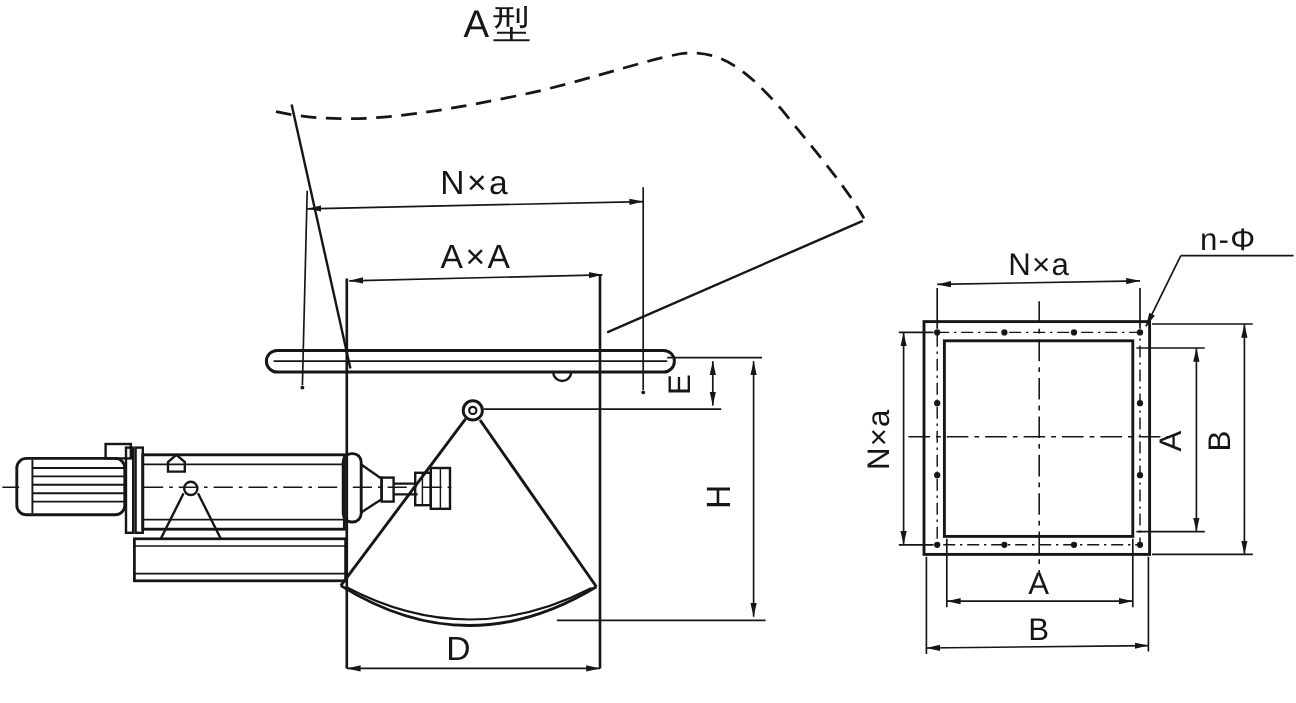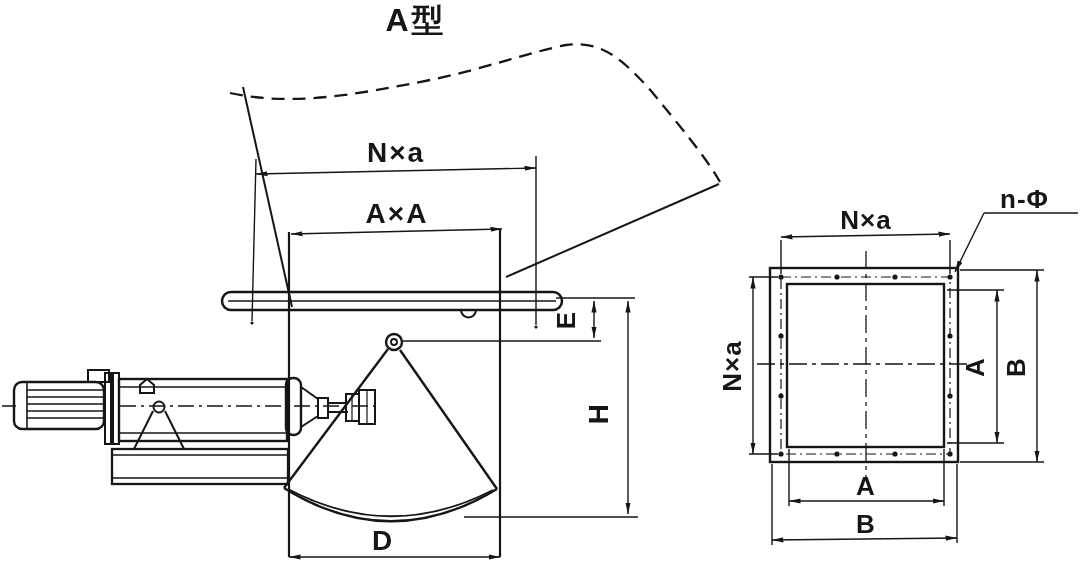--- a/index.html
+++ b/index.html
@@ -1,18 +1,18 @@
 <!DOCTYPE html>
 <html><head>
 <meta charset="utf-8">
 <style>
   html,body{margin:0;padding:0;background:#e8e8e8;}
   .sheet{
     position:relative;width:1080px;height:586px;background:#ffffff;
-    font-family:"Liberation Sans", sans-serif;overflow:hidden;font-weight:bold;
+    font-family:"Liberation Sans", sans-serif;overflow:hidden;
   }
   svg{position:absolute;left:0;top:0;}
   .ink{stroke:#161616;fill:none;}
   text{fill:#161616;font-family:"Liberation Sans", sans-serif;}
   .dimtxt{font-size:28px;letter-spacing:2px;}
   .dimtxt-sm{font-size:26px;letter-spacing:1px;}
   .titletxt{font-size:32px;letter-spacing:3px;}
 </style>
 </head>
 <body>

